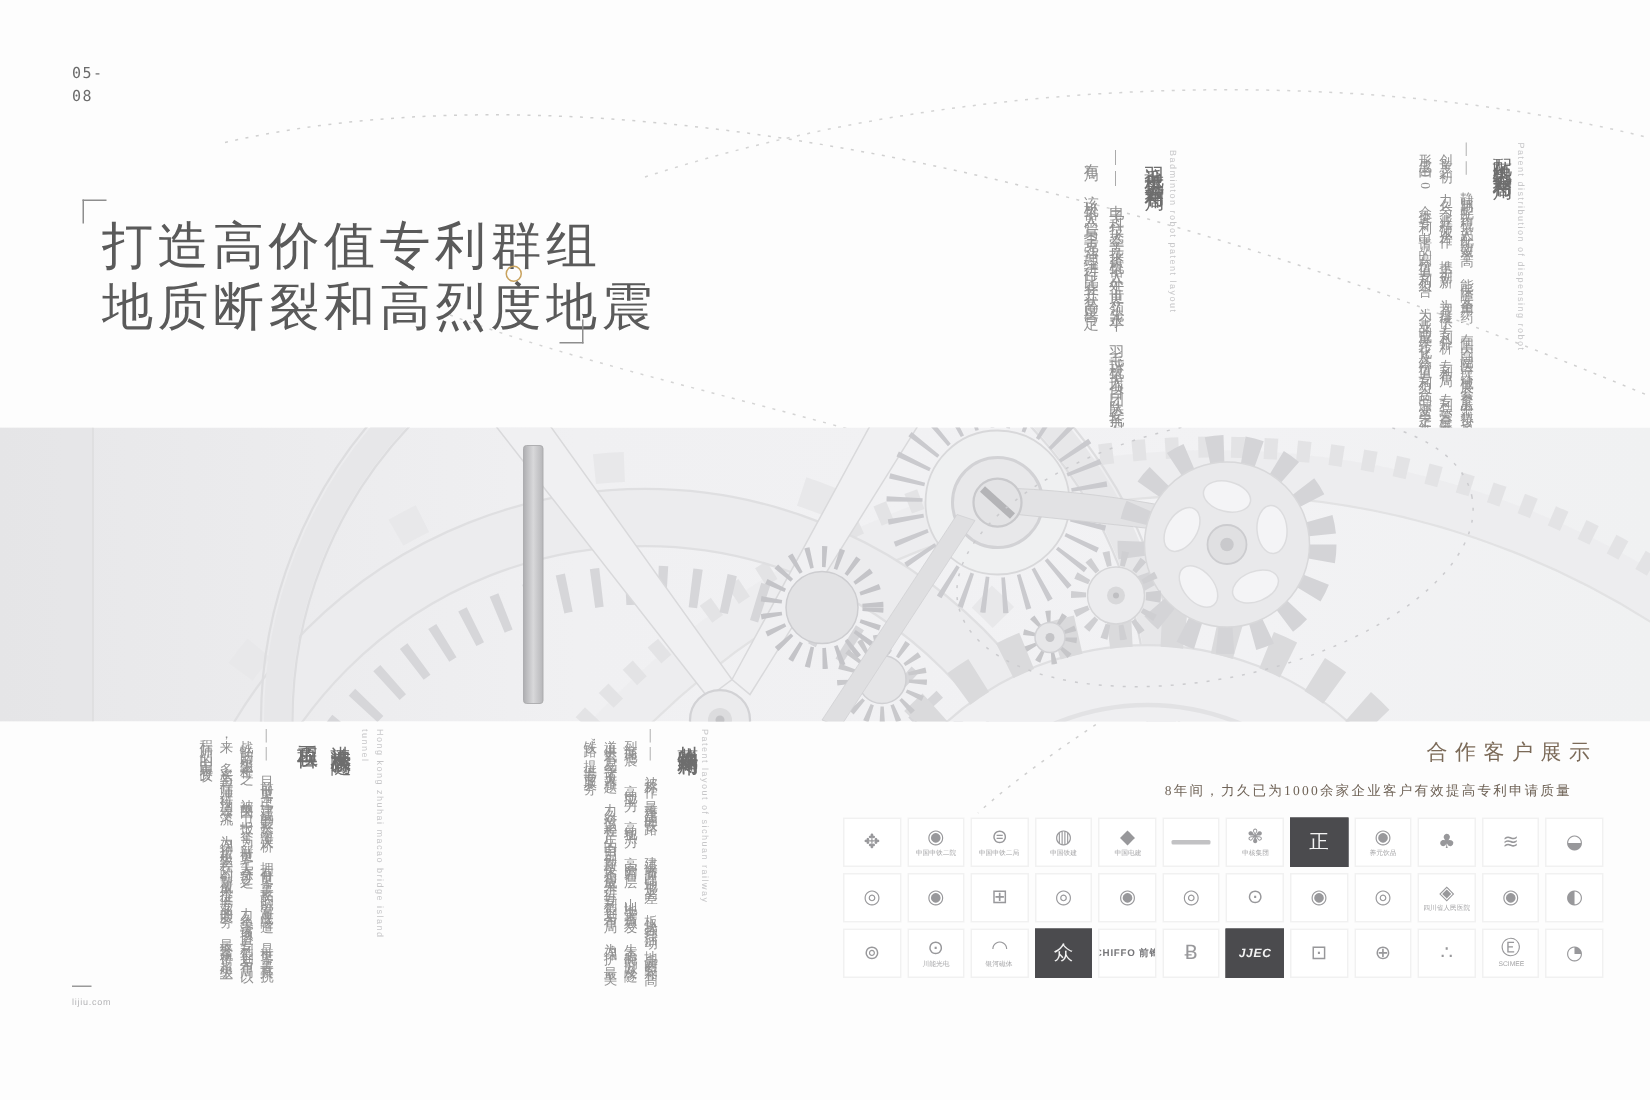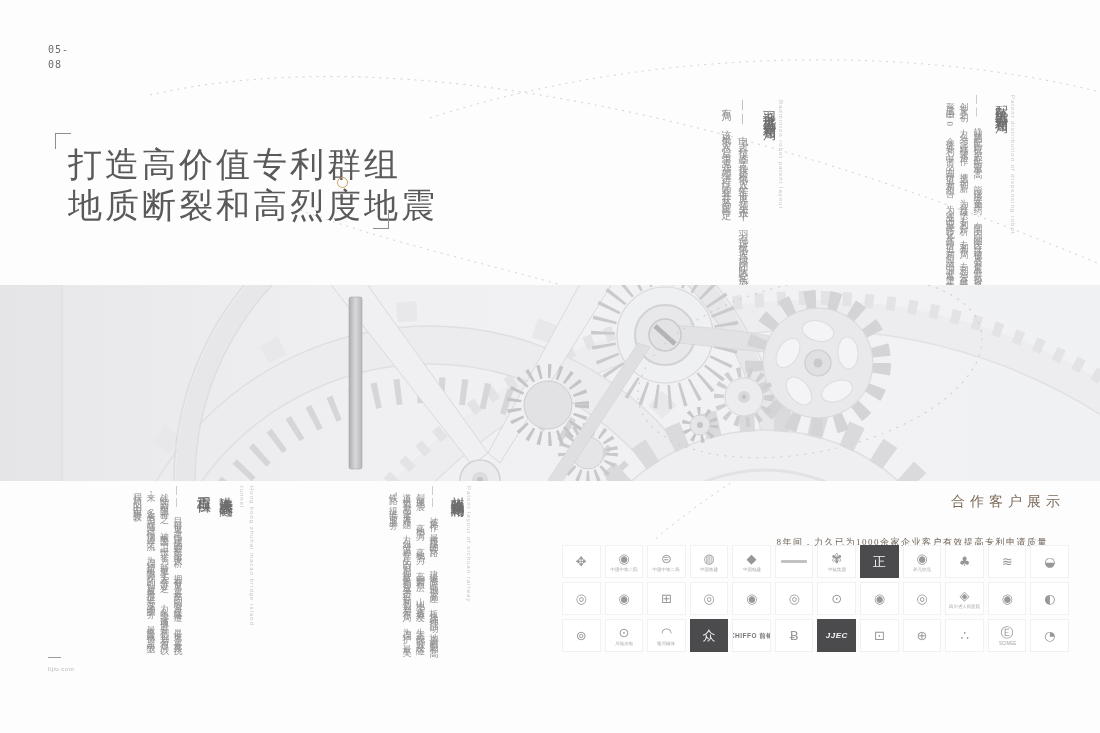--- a/index.html
+++ b/index.html
@@ -41,21 +41,21 @@
   #grpD{left:294px;top:486px;height:158px;width:178px;}
   #grpD h3{font-size:14px;letter-spacing:1px;margin-left:8px;}
   #grpD .ven{font-size:6px;letter-spacing:1px;}
   #grpD p{font-size:9px;letter-spacing:3px;line-height:1.5;margin-left:5px;}
 
   
   #band{left:0;top:285px;}
 
   
   #clients-title{right:35px;top:493px;font-size:14px;letter-spacing:5px;color:#7b6a58;}
-  #clients-sub{right:52px;top:521px;font-size:9px;letter-spacing:1.5px;color:#6f6357;margin-top:15px;}
+  #clients-sub{right:52px;top:521px;font-size:9px;letter-spacing:1.5px;color:#6f6357;}
   #logo-grid{left:562px;top:545px;width:507px;display:grid;
              grid-template-columns:repeat(12,1fr);gap:4px;}
   .tile{height:31px;background:#fff;border:1px solid #f1f1f1;display:flex;flex-direction:column;
         align-items:center;justify-content:center;overflow:hidden;}
   .tile .g{font-family:"DejaVu Sans",sans-serif;font-size:13px;line-height:14px;color:#98989b;}
   .tile .t{font-family:"Liberation Sans","DejaVu Sans",sans-serif;font-size:5px;line-height:6px;
            color:#a6a6a8;white-space:nowrap;transform:scale(.9);}
   .tile.dark{background:#4b4b4e;border-color:#4b4b4e;}
   .tile.dark .g{color:#f4f4f4;}
   .tile.jjec .g{font-size:8px;font-weight:bold;font-style:italic;letter-spacing:.5px;

